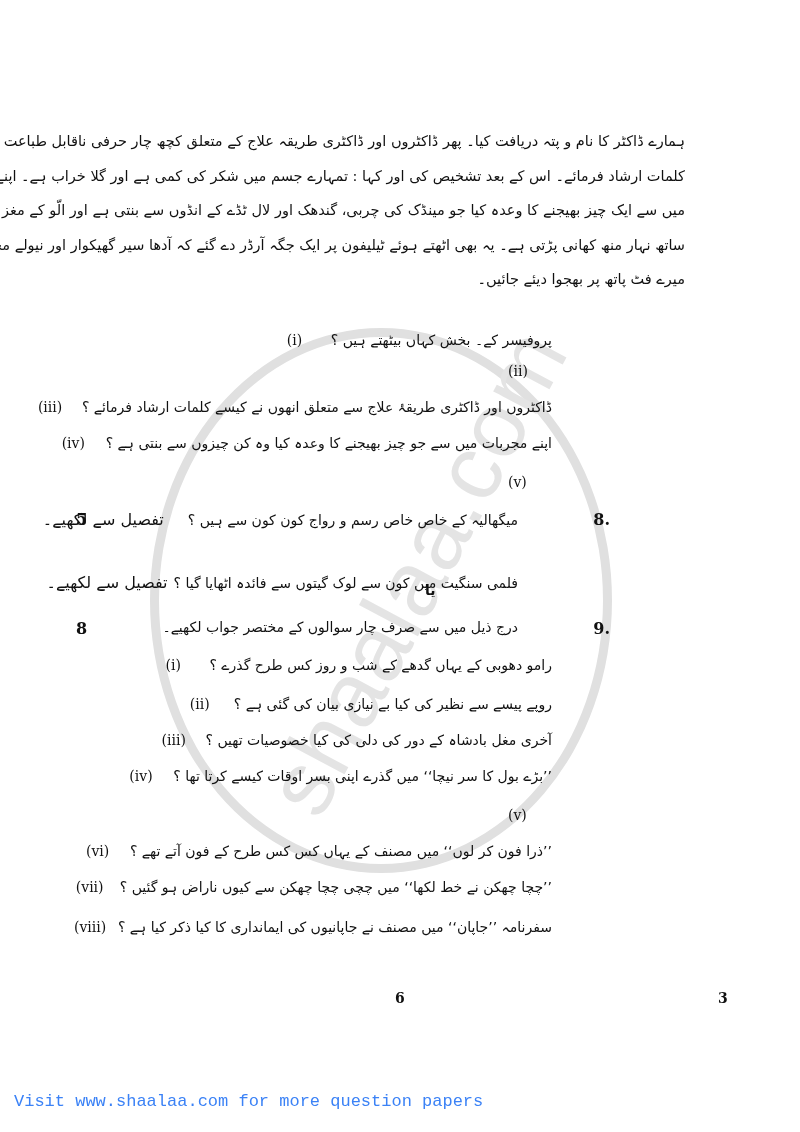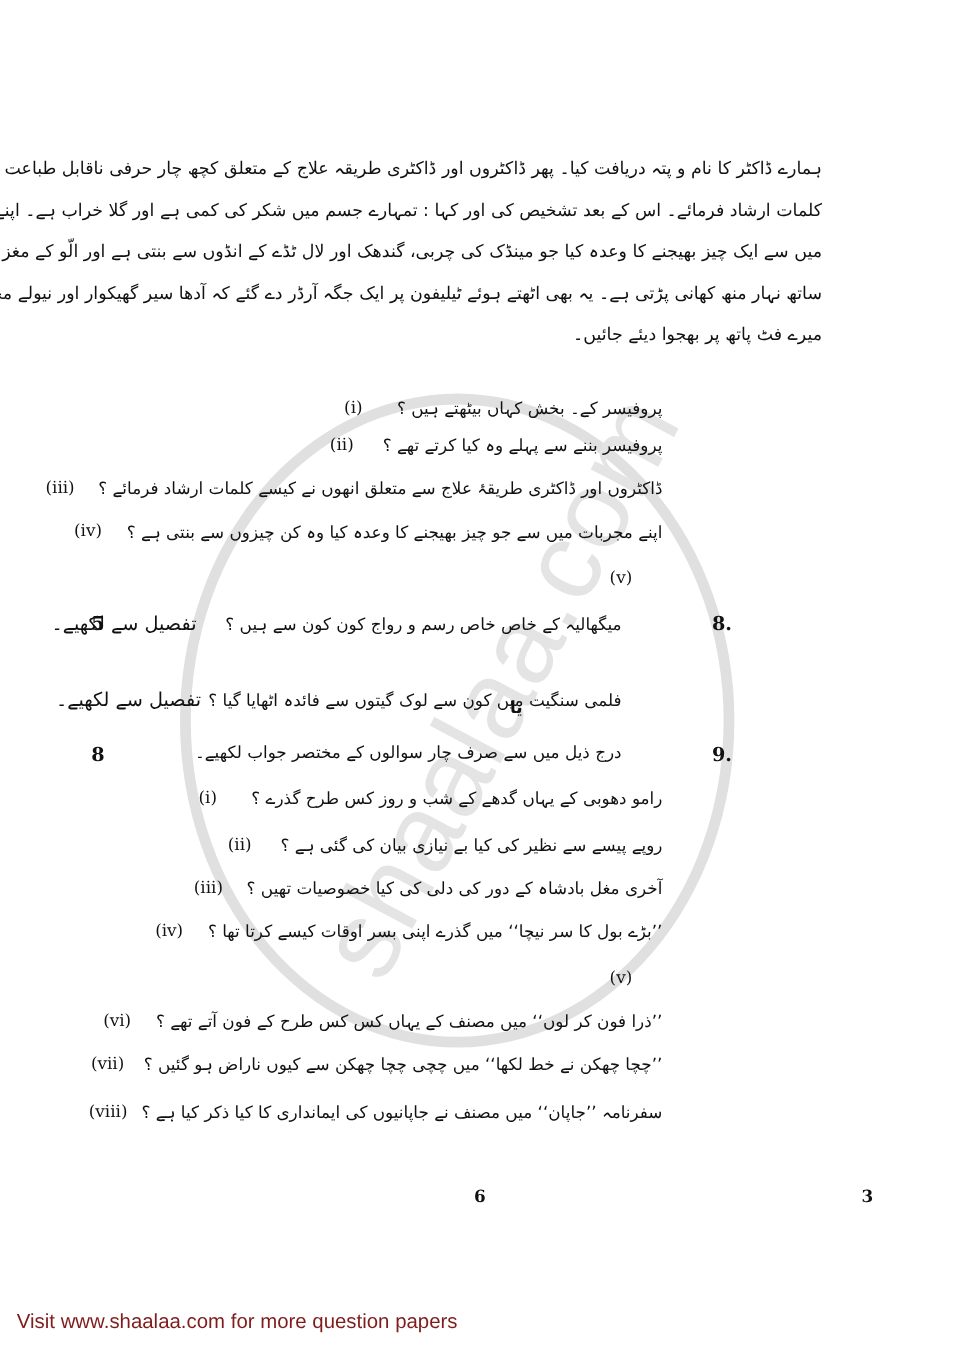--- a/index.html
+++ b/index.html
@@ -23,21 +23,21 @@
   .sub .num { font-family:"DejaVu Serif", serif; font-size:14px; width:44px; text-align:left; direction:ltr; order:2; }
   .sub .txt { font-size:14px; white-space:nowrap; order:1; text-align:right; }
 
   .q .qnum { position:absolute; right:58px; font-family:"DejaVu Serif", serif; font-weight:bold; font-size:16px; direction:ltr; }
   .q .qtxt { position:absolute; right:150px; font-size:14px; white-space:nowrap; }
   .q .detail { font-size:16px; margin-right:24px; }
   .marks { position:absolute; left:76px; font-family:"DejaVu Serif", serif; font-weight:bold; font-size:16px; }
   .ya { position:absolute; left:425px; top:582px; font-weight:bold; font-size:14px; }
 
   .pgnum { position:absolute; font-family:"DejaVu Serif", serif; font-weight:bold; font-size:14px; }
-  .footer { position:absolute; left:14px; top:1092px; font-family:Liberation Sans, sans-serif; font-size:17px; color:#7f1d1d;text-align:center; }
+  .footer { position:absolute; left:14px; top:1092px; font-family:Liberation Mono, monospace; font-size:17px; color:#3b82f6;text-align:center; }
 </style>
 </head>
 <body>
 
 <div class="watermark-ring"></div>
 <div class="watermark-text">shaalaa.com</div>
 
 <div class="layer">
 
   <div class="para urdu">
@@ -47,21 +47,20 @@
     <span class="line">ساتھ نہار منھ کھانی پڑتی ہے۔ یہ بھی اٹھتے ہوئے ٹیلیفون پر ایک جگہ آرڈر دے گئے کہ آدھا سیر گھیکوار اور نیولے مجھے کل</span>
     <span class="line last">میرے فٹ پاتھ پر بھجوا دیئے جائیں۔</span>
   </div>
 
   <div class="row sub urdu" style="top:325px">
     <span class="num">(i)</span>
     <span class="txt">پروفیسر کے۔ بخش کہاں بیٹھتے ہیں ؟</span>
   </div>
   <div class="row sub urdu" style="top:356px">
     <span class="num">(ii)</span>
-    <span class="txt">پروفیسر بننے سے پہلے وہ کیا کرتے تھے ؟</span>
   </div>
   <div class="row sub urdu" style="top:392px">
     <span class="num">(iii)</span>
     <span class="txt">ڈاکٹروں اور ڈاکٹری طریقۂ علاج سے متعلق انھوں نے کیسے کلمات ارشاد فرمائے ؟</span>
   </div>
   <div class="row sub urdu" style="top:428px">
     <span class="num">(iv)</span>
     <span class="txt">اپنے مجربات میں سے جو چیز بھیجنے کا وعدہ کیا وہ کن چیزوں سے بنتی ہے ؟</span>
   </div>
   <div class="row sub urdu" style="top:467px">

